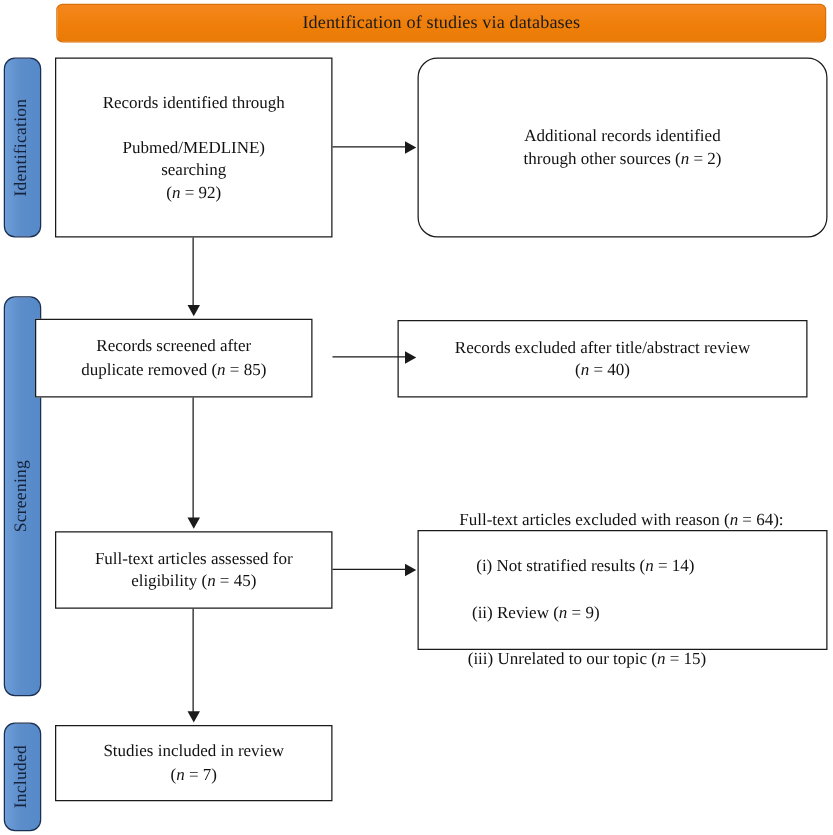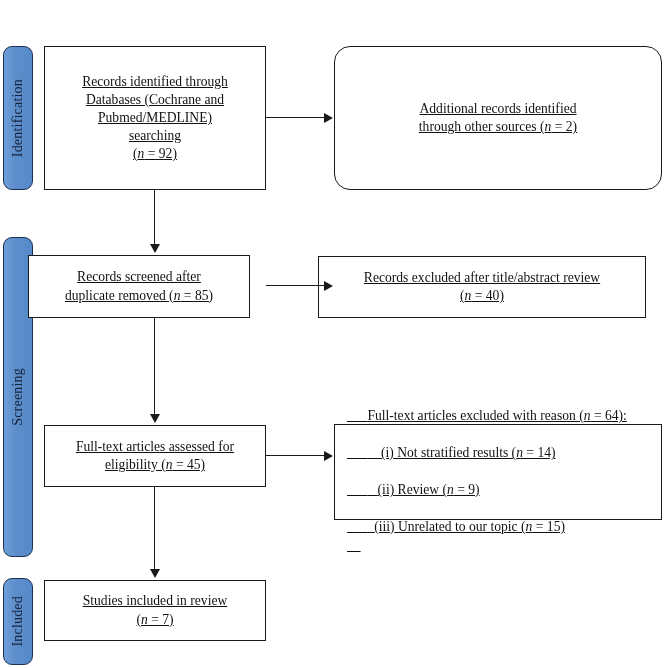--- a/index.html
+++ b/index.html
@@ -67,21 +67,20 @@
     background: #ffffff;
     border: 1.4px solid #1a1a1a;
     box-sizing: border-box;
     display: flex;
     align-items: center;
     justify-content: center;
     text-align: center;
     font-size: 13.6px;
     line-height: 1.33;
     padding: 4px 8px;
-    text-decoration: underline;
   }
   .flow-box .txt { display: block; width: 100%; }
   .flow-box.left-align {
     text-align: left;
     justify-content: flex-start;
     padding-left: 12px;
   }
   .flow-box.left-align .txt { white-space: pre; line-height: 1.36; }
 
   em.n { font-style: italic; }
@@ -112,35 +111,38 @@
     border-top: 5px solid transparent;
     border-bottom: 5px solid transparent;
     border-left: 9px solid #1a1a1a;
   }
 </style>
 </head>
 <body>
 
 <div id="canvas">
 
+  <div class="banner">
+    <span>Identification of studies via databases</span>
+  </div>
 
   <div class="stage-tab" style="top:46px; height:144px;">
     <span>Identification</span>
   </div>
   <div class="stage-tab" style="top:237px; height:320px;">
     <span>Screening</span>
   </div>
   <div class="stage-tab" style="top:578px; height:87px;">
     <span>Included</span>
   </div>
 
   <div class="flow-box" style="left:44px; top:46px; width:222px; height:144px;">
     <span class="txt">
       <span>Records identified through</span><br>
-      <span>Databases (Cochrane and</span><br>
+      <br>
       <span>Pubmed/MEDLINE)</span><br>
       <span>searching</span><br>
       <span><span>(</span><em class="n">n</em><span> = 92)</span></span>
     </span>
   </div>
 
   <div class="flow-box" style="left:334px; top:46px; width:328px; height:144px;border-radius:16px;">
     <span class="txt">
       <span>Additional records identified</span><br>
       <span><span>through other sources (</span><em class="n">n</em><span> = 2)</span></span>

